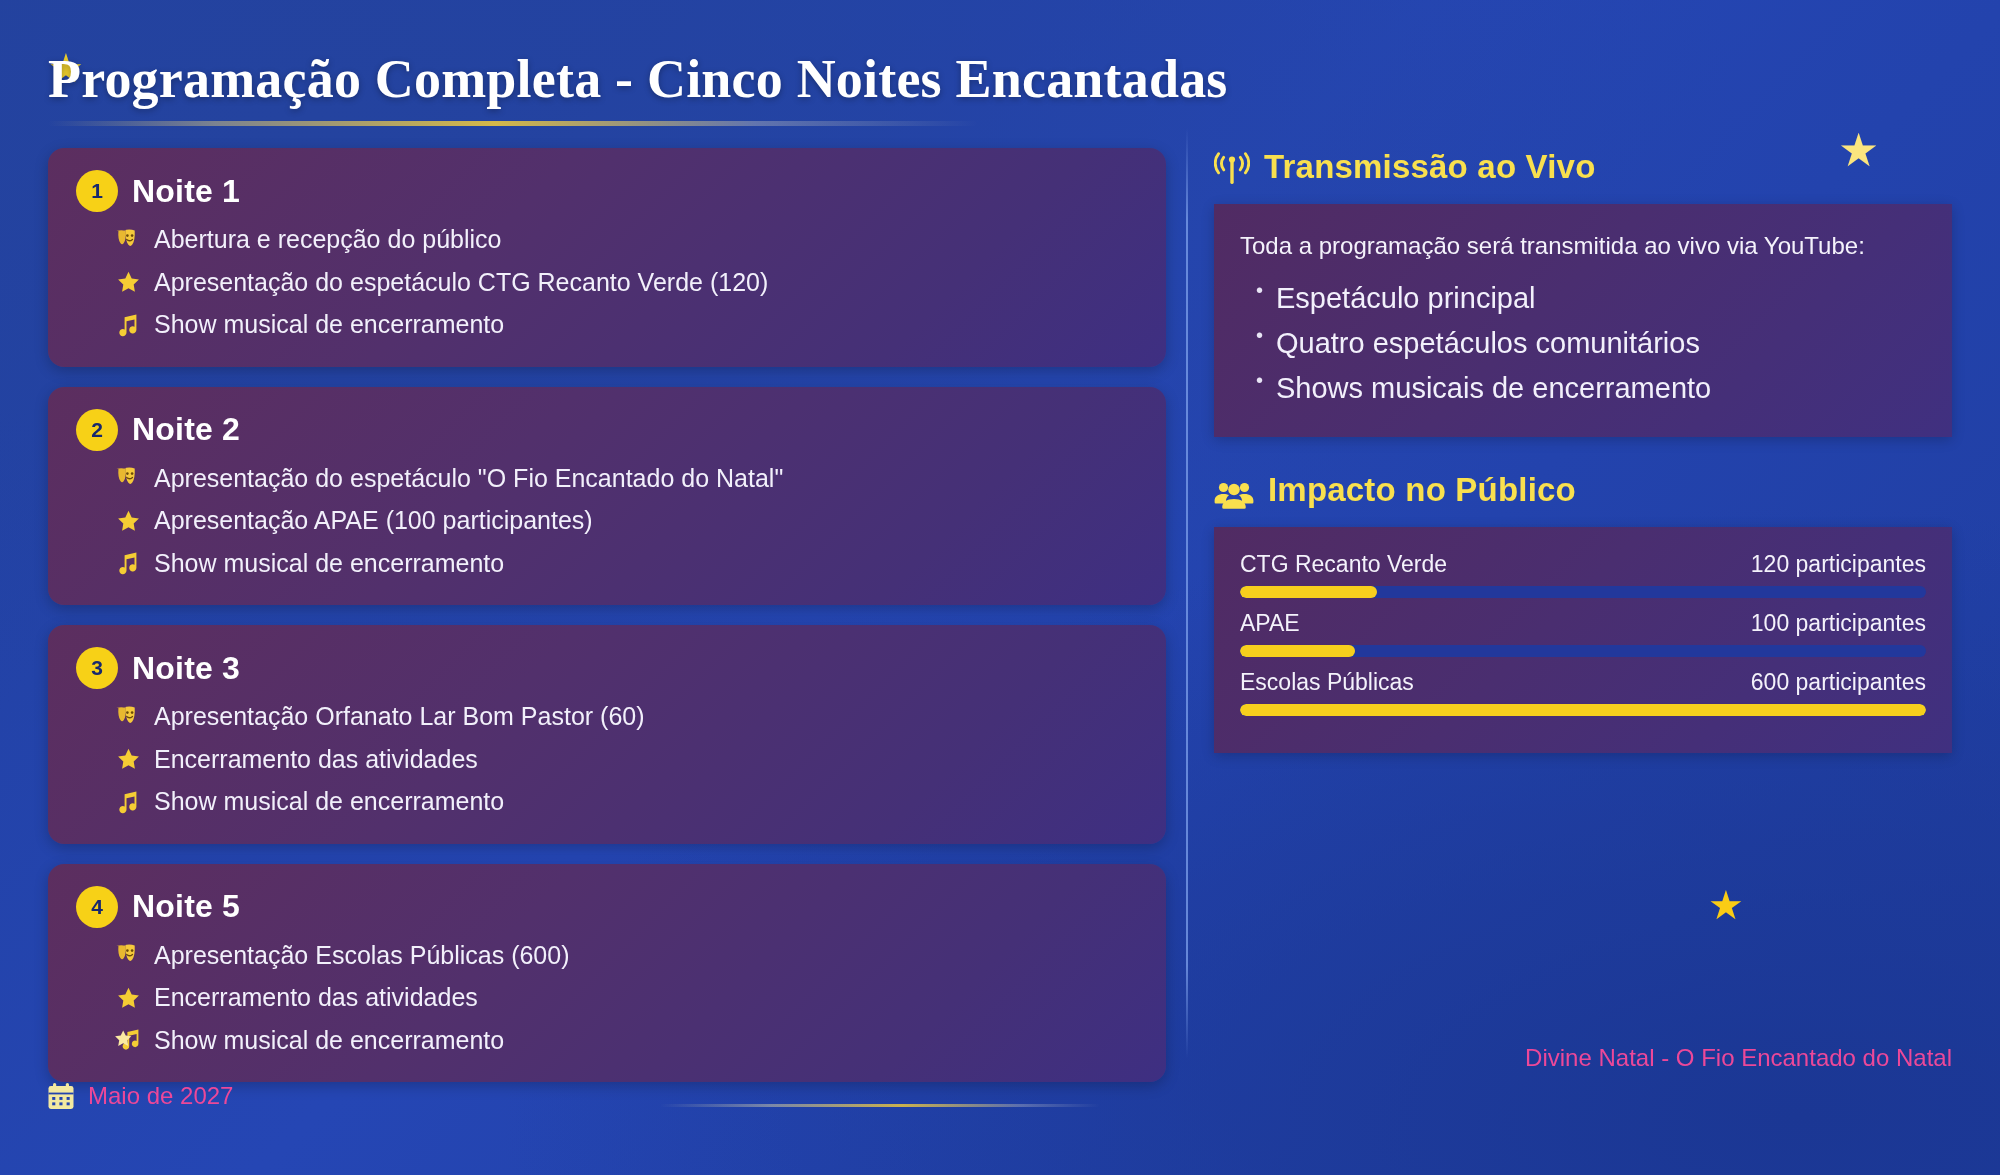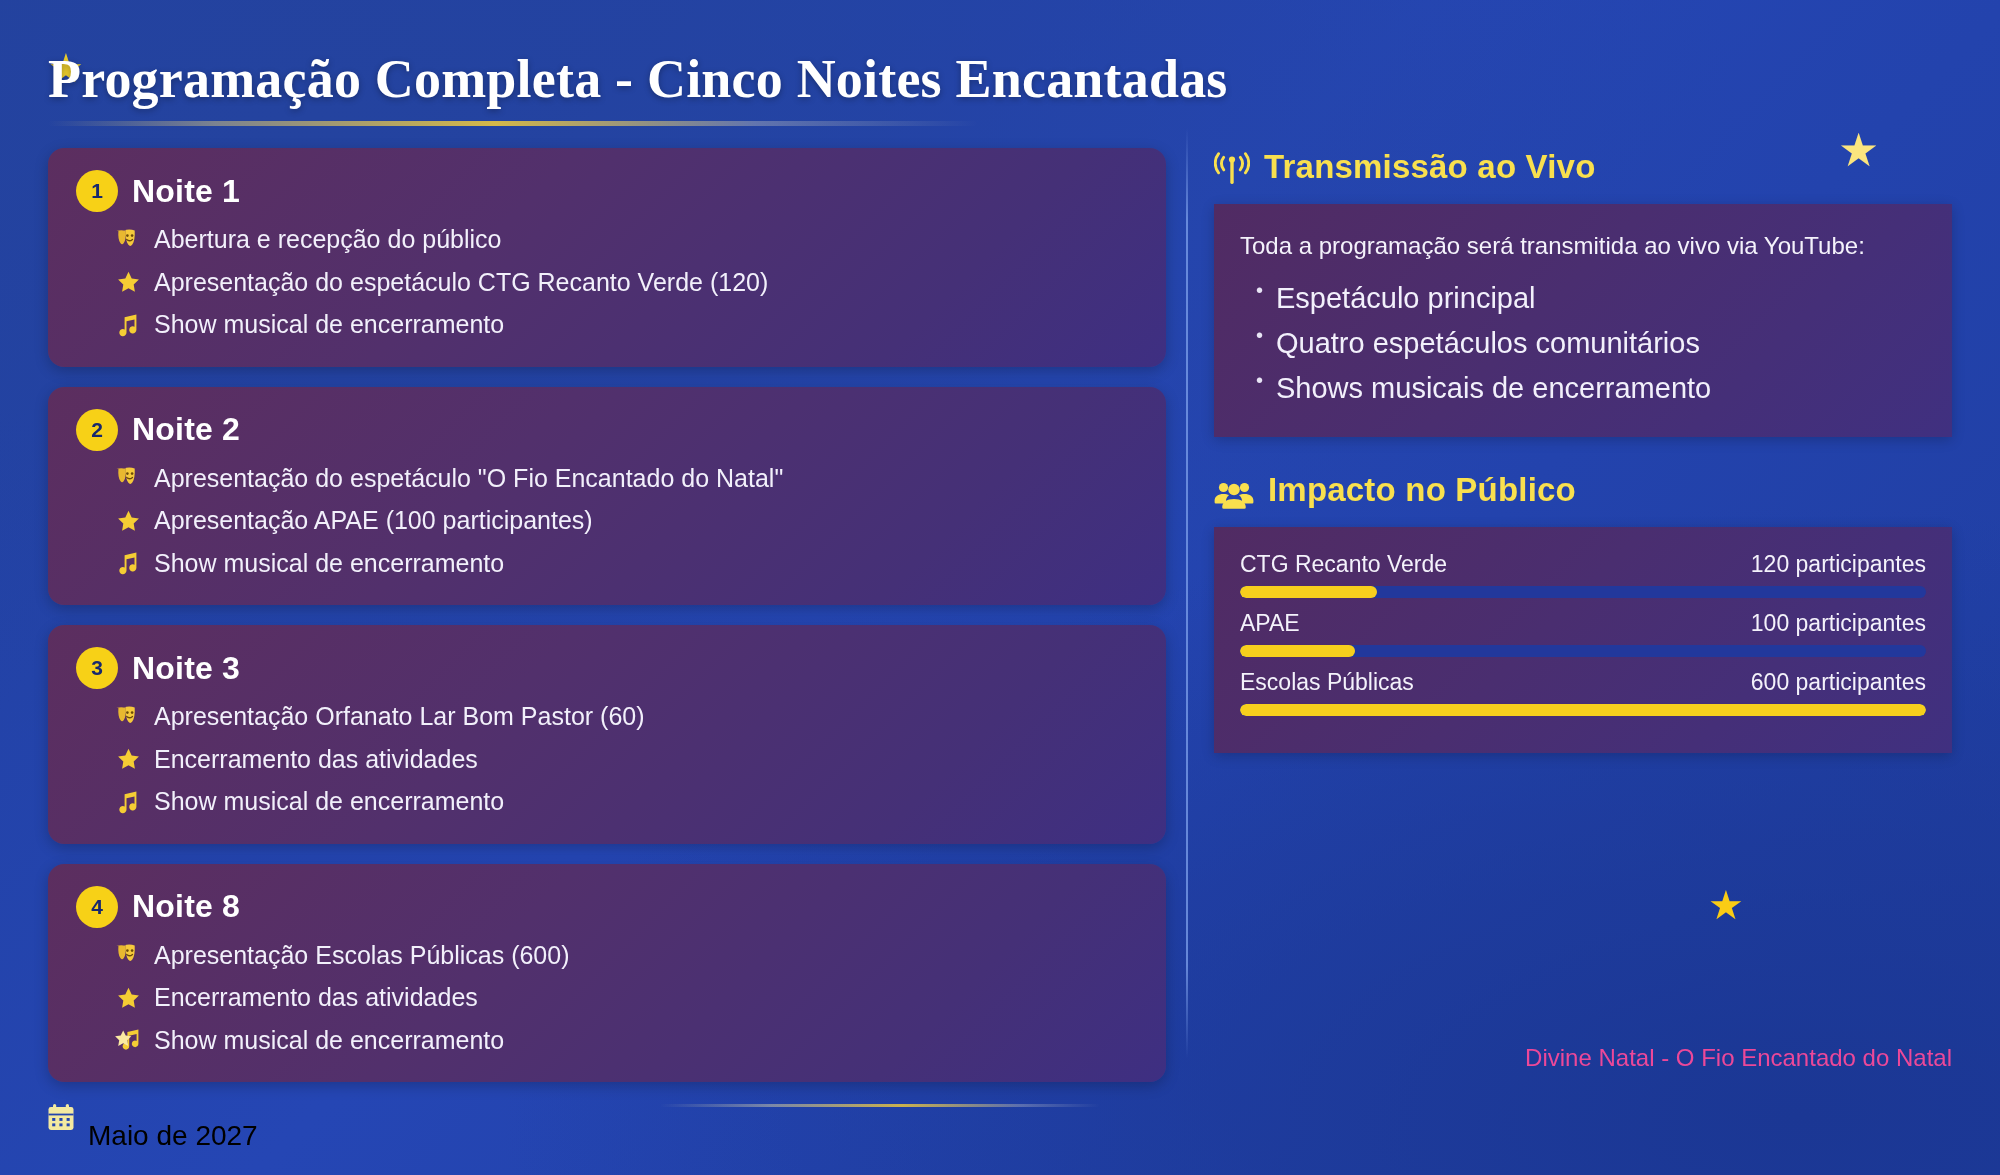--- a/index.html
+++ b/index.html
@@ -131,21 +131,21 @@
     overflow:hidden;
   }
   .bar-fill { height:100%; border-radius:7px; background:#f7cf1d; }
 
   
   .footer-left {
     position:absolute; left:48px; top:1082px;
     display:flex; align-items:center; gap:14px;
   }
   .footer-left .cal-icon { display:flex; align-items:center; justify-content:center; }
-  .footer-date { font-size:28px; color:#000000; font-weight:300;margin-top:38px; }
+  .footer-date { font-size:24px; color:#ec4899; font-weight:300; }
 
   .footer-rule {
     position:absolute; left:660px; top:1104px;
     width:440px; height:3px; border-radius:2px;
     background:linear-gradient(90deg,
       rgba(200,200,200,0) 0%,
       rgba(210,205,170,.5) 25%,
       rgba(232,197,63,.85) 55%,
       rgba(200,200,200,.35) 82%,
       rgba(200,200,200,0) 100%);
@@ -273,21 +273,21 @@
               <path d="M20.4 1.6 8.6 4.3v12.1a3.6 3.6 0 1 0 1.9 3.1V8.2l8-1.8v7.3a3.6 3.6 0 1 0 1.9 3.1z"></path>
             </svg>
           </span>
           <span>Show musical de encerramento</span>
         </li>
       </ul>
     </div>
     <div class="night-card">
       <div class="night-head">
         <div class="night-badge">4</div>
-        <div class="night-title">Noite 8</div>
+        <div class="night-title">Noite 5</div>
       </div>
       <ul class="night-items">
         <li>
           <span class="it-icon">
             <svg width="26" height="24" viewBox="0 0 26 24">
               <path d="M1.4 3.1c3.3-1 6.4-1 9.4 0 .3 5.6-.4 9.6-2 12-1.1 1.6-2.3 1.6-3.4 0-1.7-2.4-2.4-6.4-2-12z" fill="#e8b830"></path>
               <path d="M8.6 2.4c3.9-1.2 7.6-1.2 11.1 0 .4 6.6-.5 11.3-2.4 14.2-1.3 1.9-2.8 1.9-4.1 0-1.9-2.9-2.8-7.6-2.4-14.2z" fill="#f5c93c"></path>
               <circle cx="12.4" cy="7.6" r="1.3" fill="#6b4a08"></circle>
               <circle cx="17.1" cy="7.6" r="1.3" fill="#6b4a08"></circle>
               <path d="M11.6 11.4c1.6 1.6 4.1 1.6 5.9 0" stroke="#6b4a08" stroke-width="1.3" fill="none" stroke-linecap="round"></path>

